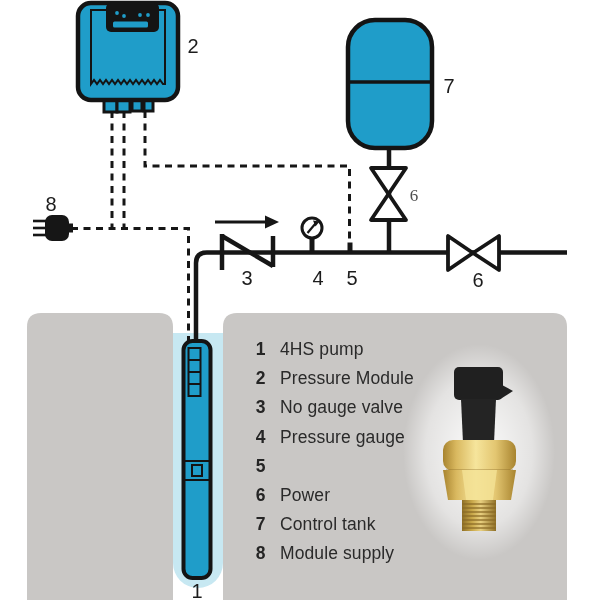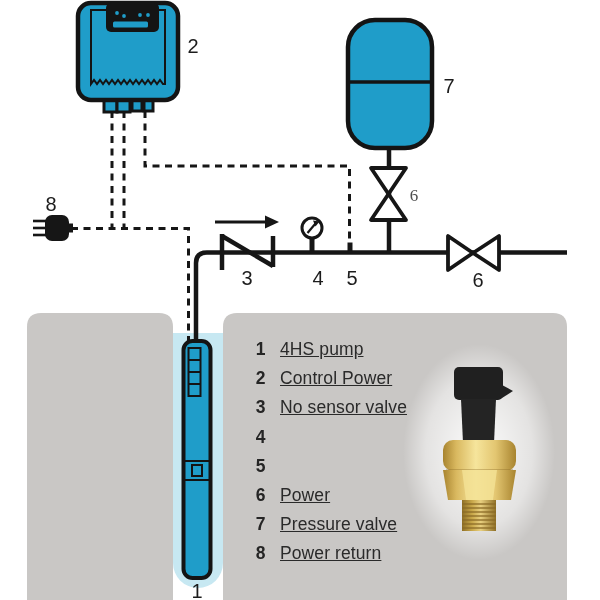--- a/index.html
+++ b/index.html
@@ -6,21 +6,21 @@
   .stage{
     position:relative;width:600px;height:600px;background:#ffffff;overflow:hidden;
     font-family:"Liberation Sans",sans-serif;
   }
   .stage svg{position:absolute;left:0;top:0;}
   .lbl{font-family:"Liberation Sans",sans-serif;font-size:20px;font-weight:500;fill:#1c1c1c;}
   .lbl-serif{font-family:"Liberation Serif",serif;font-size:17px;font-weight:400;fill:#4f4f4f;}
   .legend{position:absolute;left:253px;top:335px;}
   .legend-row{display:flex;align-items:center;height:29.2px;}
   .legend-num{font-weight:700;font-size:17.5px;color:#252525;width:15px;text-align:center;margin-right:12px;}
-  .legend-label{font-weight:400;font-size:17.5px;color:#2a2a2a;letter-spacing:.1px;text-decoration:underline;}
+  .legend-label{font-weight:400;font-size:17.5px;color:#2a2a2a;letter-spacing:.1px;}
 </style>
 </head>
 <body>
 
 <div class="stage">
 
   <svg width="600" height="600" viewBox="0 0 600 600">
     <defs>
       <linearGradient id="brassA" x1="0" y1="0" x2="1" y2="0">
         <stop offset="0" stop-color="#a8842f"></stop>
@@ -164,39 +164,40 @@
     </g>
   </svg>
 
   <div class="legend">
     <div class="legend-row">
       <span class="legend-num">1</span>
       <span class="legend-label">4HS pump</span>
     </div>
     <div class="legend-row">
       <span class="legend-num">2</span>
-      <span class="legend-label">Control Power</span>
+      <span class="legend-label">Pressure Module</span>
     </div>
     <div class="legend-row">
       <span class="legend-num">3</span>
-      <span class="legend-label">No sensor valve</span>
+      <span class="legend-label">No gauge valve</span>
     </div>
     <div class="legend-row">
       <span class="legend-num">4</span>
+      <span class="legend-label">Pressure gauge</span>
     </div>
     <div class="legend-row">
       <span class="legend-num">5</span>
     </div>
     <div class="legend-row">
       <span class="legend-num">6</span>
       <span class="legend-label">Power</span>
     </div>
     <div class="legend-row">
       <span class="legend-num">7</span>
-      <span class="legend-label">Pressure valve</span>
+      <span class="legend-label">Control tank</span>
     </div>
     <div class="legend-row">
       <span class="legend-num">8</span>
-      <span class="legend-label">Power return</span>
+      <span class="legend-label">Module supply</span>
     </div>
   </div>
 
 </div>
 
 </body></html>

